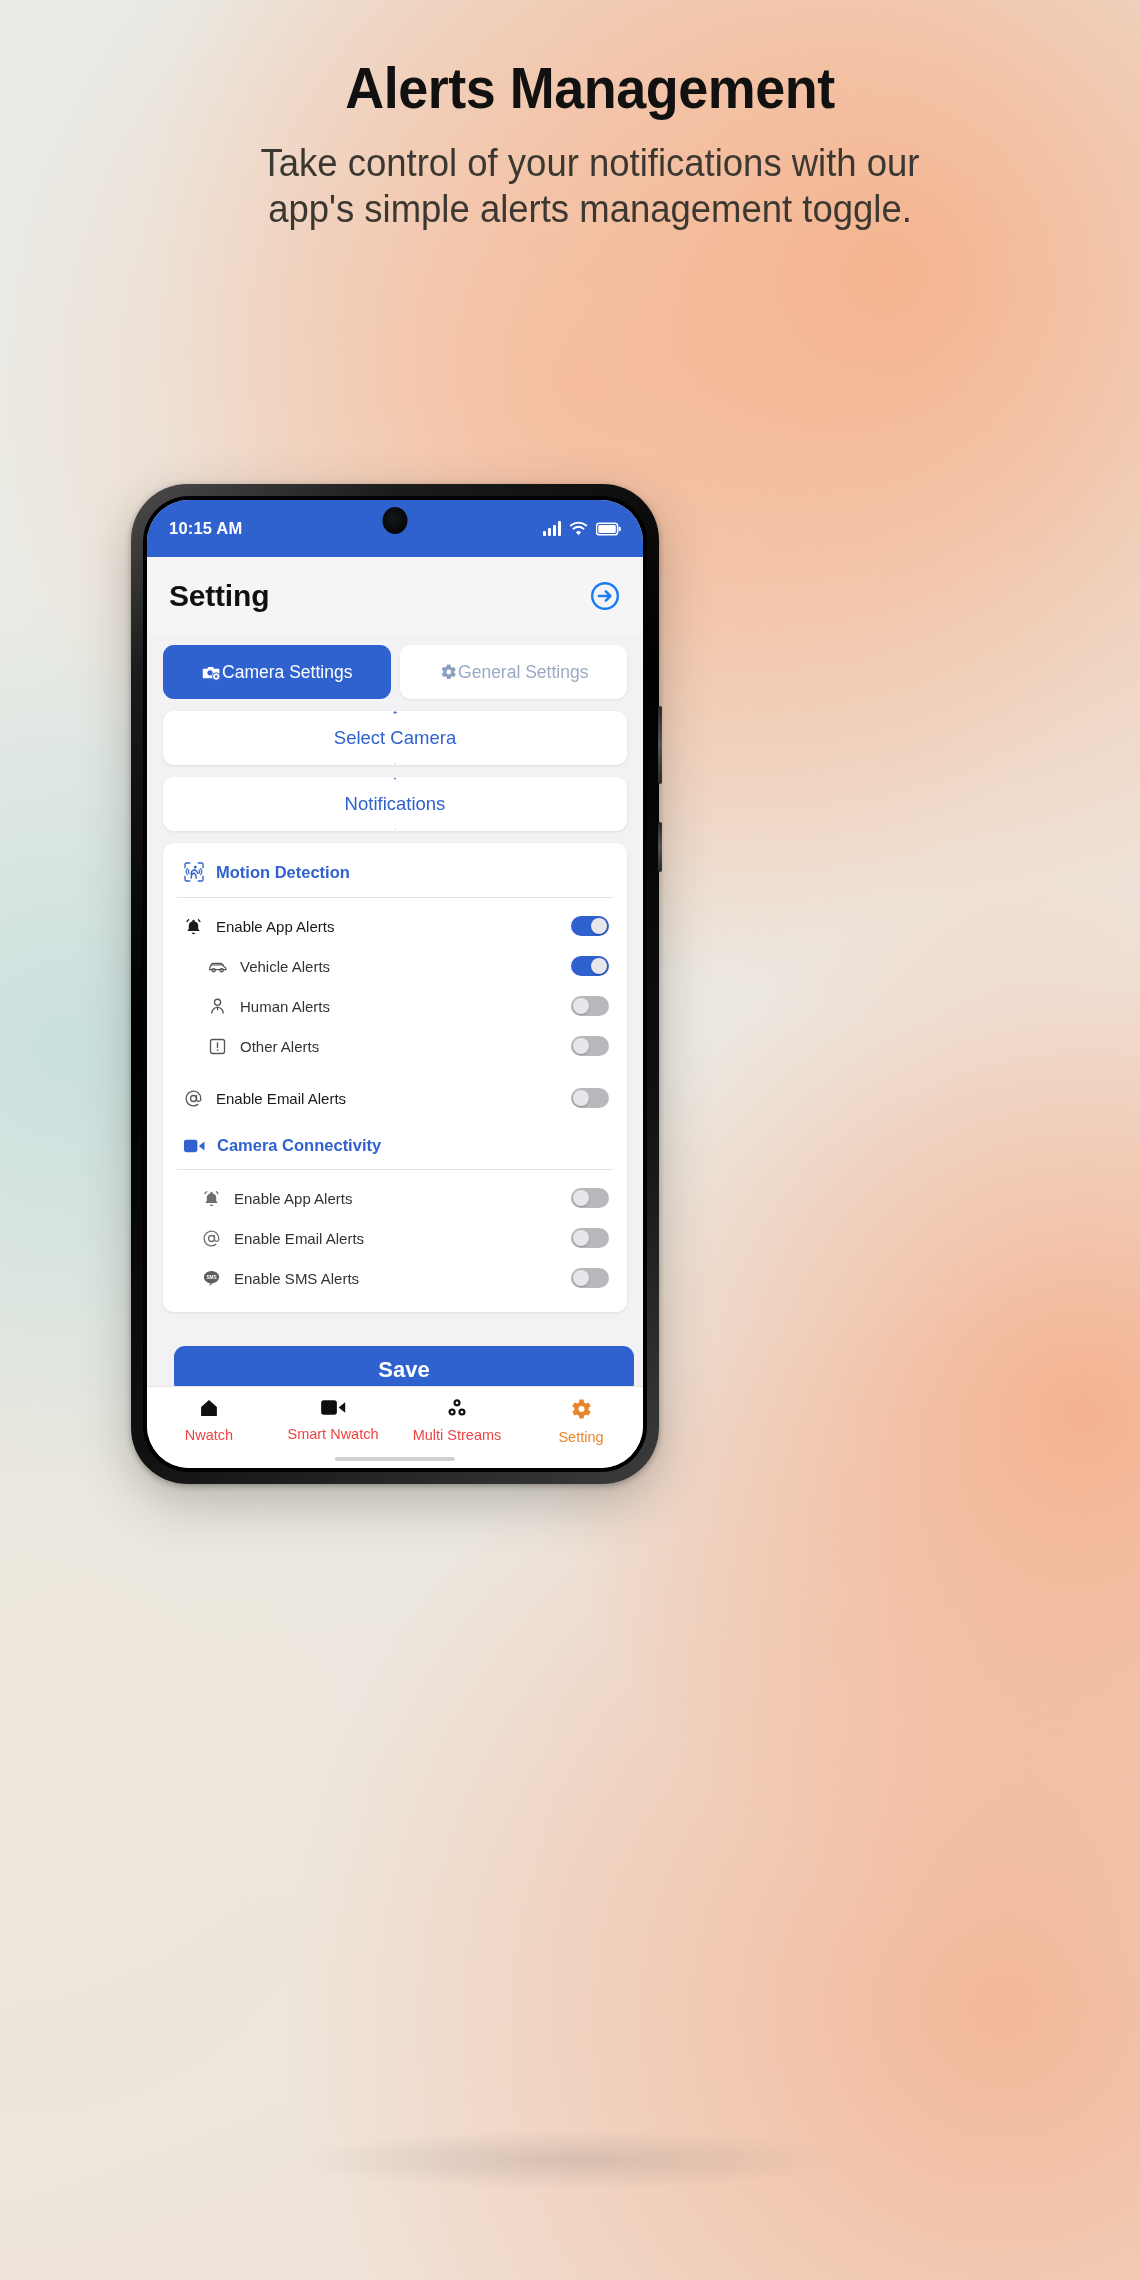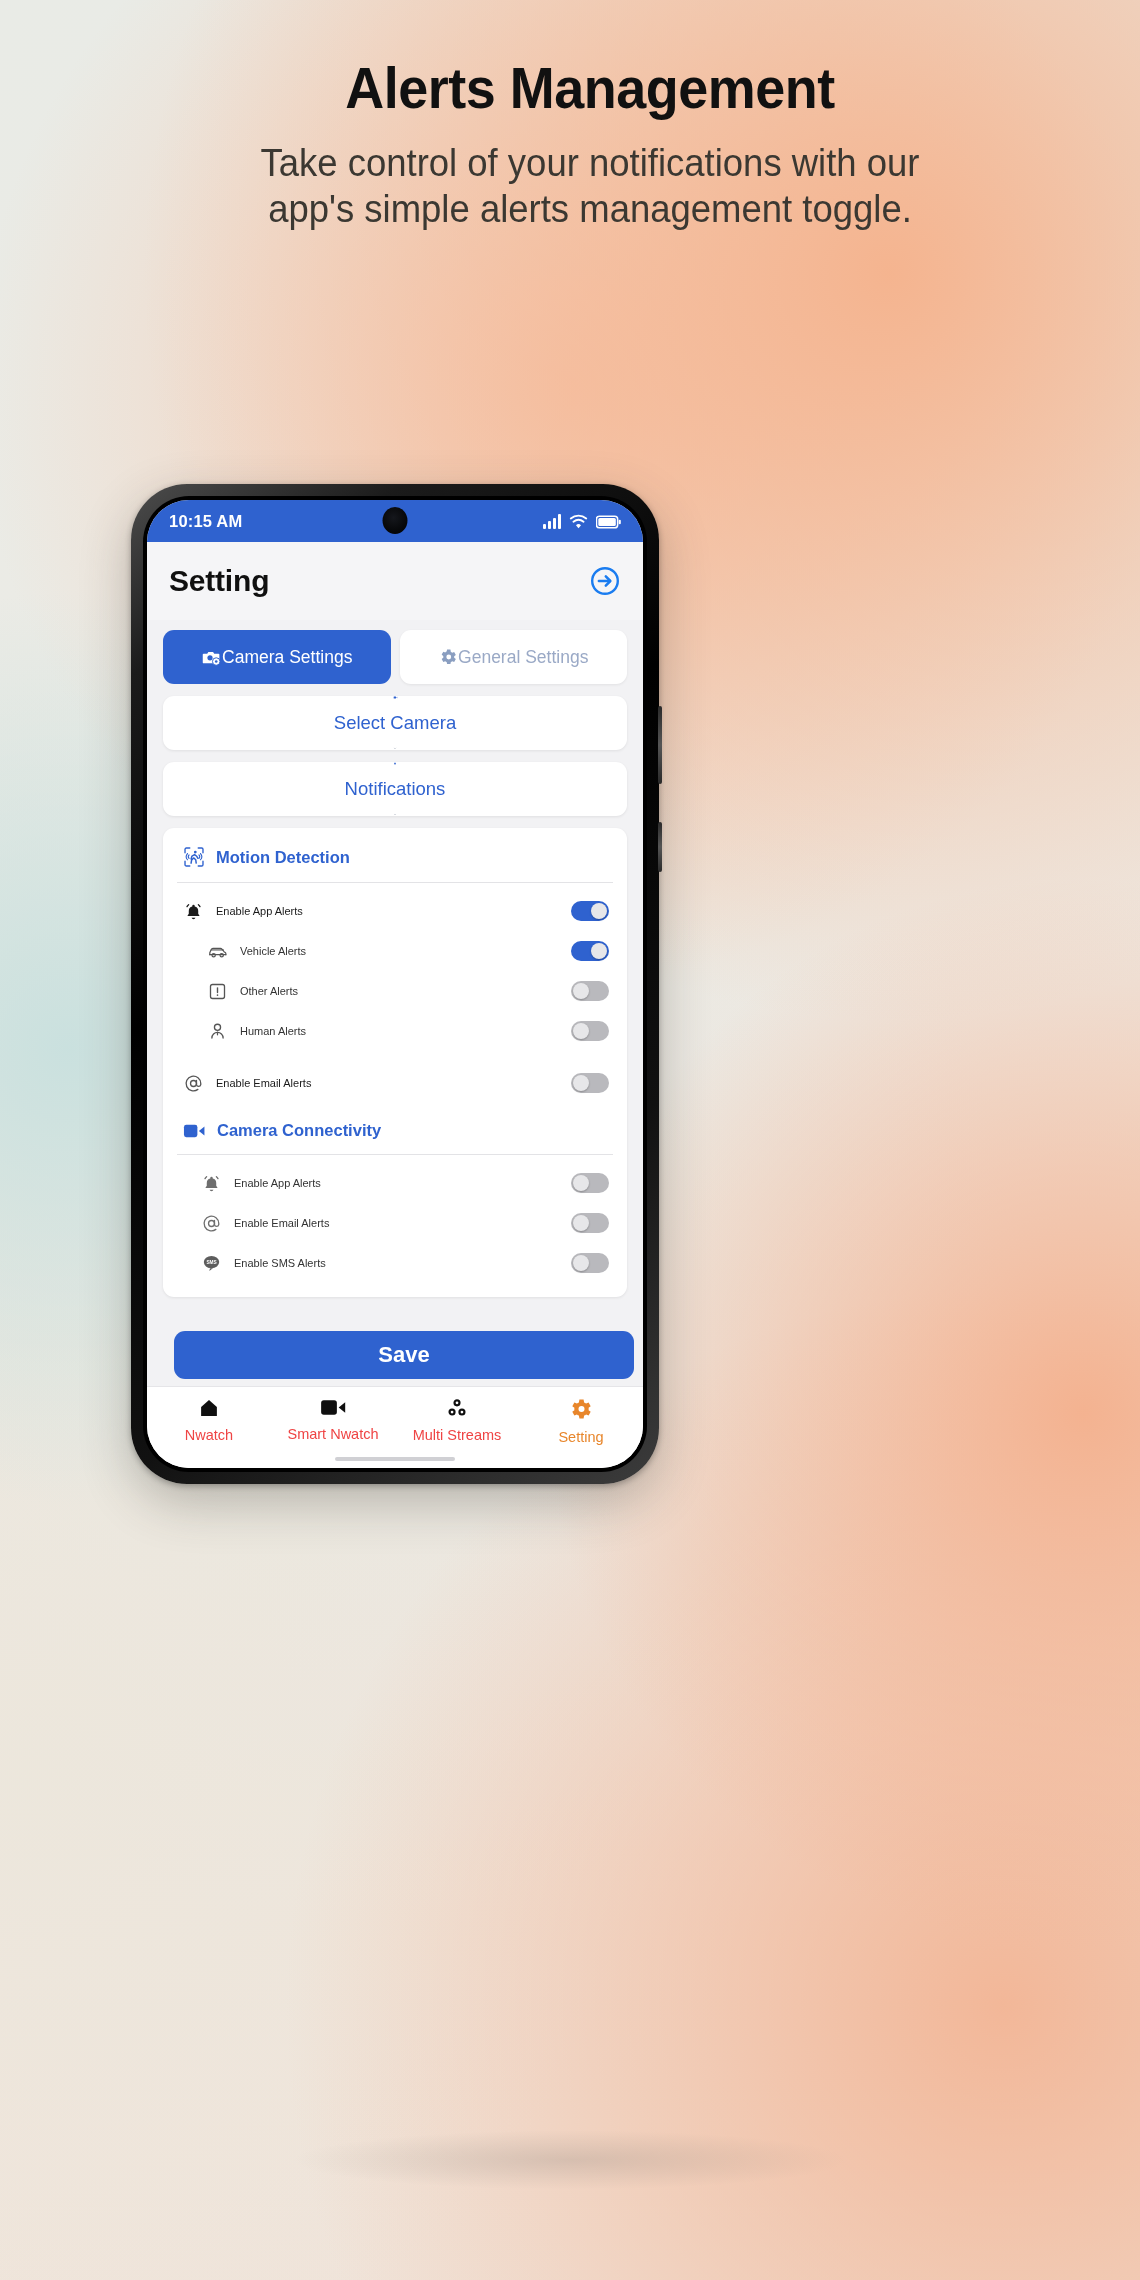--- a/index.html
+++ b/index.html
@@ -106,21 +106,21 @@
     width: 4px;
     border-radius: 3px;
     background: linear-gradient(180deg, #2a2a2a, #555, #2a2a2a);
   }
   #side-btn-vol { top: 222px; height: 78px; }
   #side-btn-pwr { top: 338px; height: 50px; }
 
   
   #status-bar {
     background: #2f62cf;
-    height: 42px;
+    height: 57px;
     display: flex;
     align-items: center;
     justify-content: space-between;
     padding: 0 22px 0 22px;
     position: relative;
     flex: 0 0 auto;
   }
   #status-time {
     color: #ffffff;
     font-size: 16.5px;
@@ -247,21 +247,21 @@
     align-items: center;
     height: 40px;
     padding: 0 18px 0 20px;
     gap: 12px;
   }
   .row.level-0 { padding-left: 20px; }
   .row.level-1 { padding-left: 44px; }
   .row.level-c { padding-left: 38px; }
   .row-label {
     flex: 1;
-    font-size: 11px;
+    font-size: 15px;
     color: #333333;
   }
   .row.level-0 .row-label { color: #1a1a1a; }
   .rows-wrap { padding-top: 8px; }
   .rows-gap { height: 12px; }
 
   
   .toggle {
     width: 38px;
     height: 20px;
@@ -465,37 +465,37 @@
                 <circle cx="16.8" cy="16.2" r="1.9" fill="none" stroke="#555" stroke-width="1.4"></circle>
               </svg>
               <span class="row-label">Vehicle Alerts</span>
               <div class="toggle on">
                   <div class="knob"></div>
                 </div>
             </div>
 
             <div class="row level-1">
               <svg width="21" height="21" viewBox="0 0 24 24">
+                <circle cx="12" cy="7.2" r="3.5" fill="none" stroke="#555" stroke-width="1.5"></circle>
+                <path d="M5.6 19.4a6.4 6.4 0 0 1 12.8 0" fill="none" stroke="#555" stroke-width="1.5" stroke-linecap="round"></path>
+                <path d="M12 12.6v3.2" stroke="#555" stroke-width="1.4" stroke-linecap="round"></path>
+              </svg>
+              <span class="row-label">Human Alerts</span>
+              <div class="toggle off">
+                  <div class="knob"></div>
+                </div>
+            </div>
+
+            <div class="row level-1">
+              <svg width="21" height="21" viewBox="0 0 24 24">
                 <rect x="4" y="4" width="16" height="16" rx="2.4" fill="none" stroke="#555" stroke-width="1.5"></rect>
                 <path d="M12 7.8v5.4" stroke="#555" stroke-width="1.6" stroke-linecap="round"></path>
                 <circle cx="12" cy="16.2" r="0.95" fill="#555"></circle>
               </svg>
               <span class="row-label">Other Alerts</span>
-              <div class="toggle off">
-                  <div class="knob"></div>
-                </div>
-            </div>
-
-            <div class="row level-1">
-              <svg width="21" height="21" viewBox="0 0 24 24">
-                <circle cx="12" cy="7.2" r="3.5" fill="none" stroke="#555" stroke-width="1.5"></circle>
-                <path d="M5.6 19.4a6.4 6.4 0 0 1 12.8 0" fill="none" stroke="#555" stroke-width="1.5" stroke-linecap="round"></path>
-                <path d="M12 12.6v3.2" stroke="#555" stroke-width="1.4" stroke-linecap="round"></path>
-              </svg>
-              <span class="row-label">Human Alerts</span>
               <div class="toggle off">
                   <div class="knob"></div>
                 </div>
             </div>
 
             <div class="rows-gap"></div>
 
             <div class="row level-0">
               <svg width="21" height="21" viewBox="0 0 24 24">
                 <circle cx="12" cy="12" r="3.4" fill="none" stroke="#555" stroke-width="1.5"></circle>

